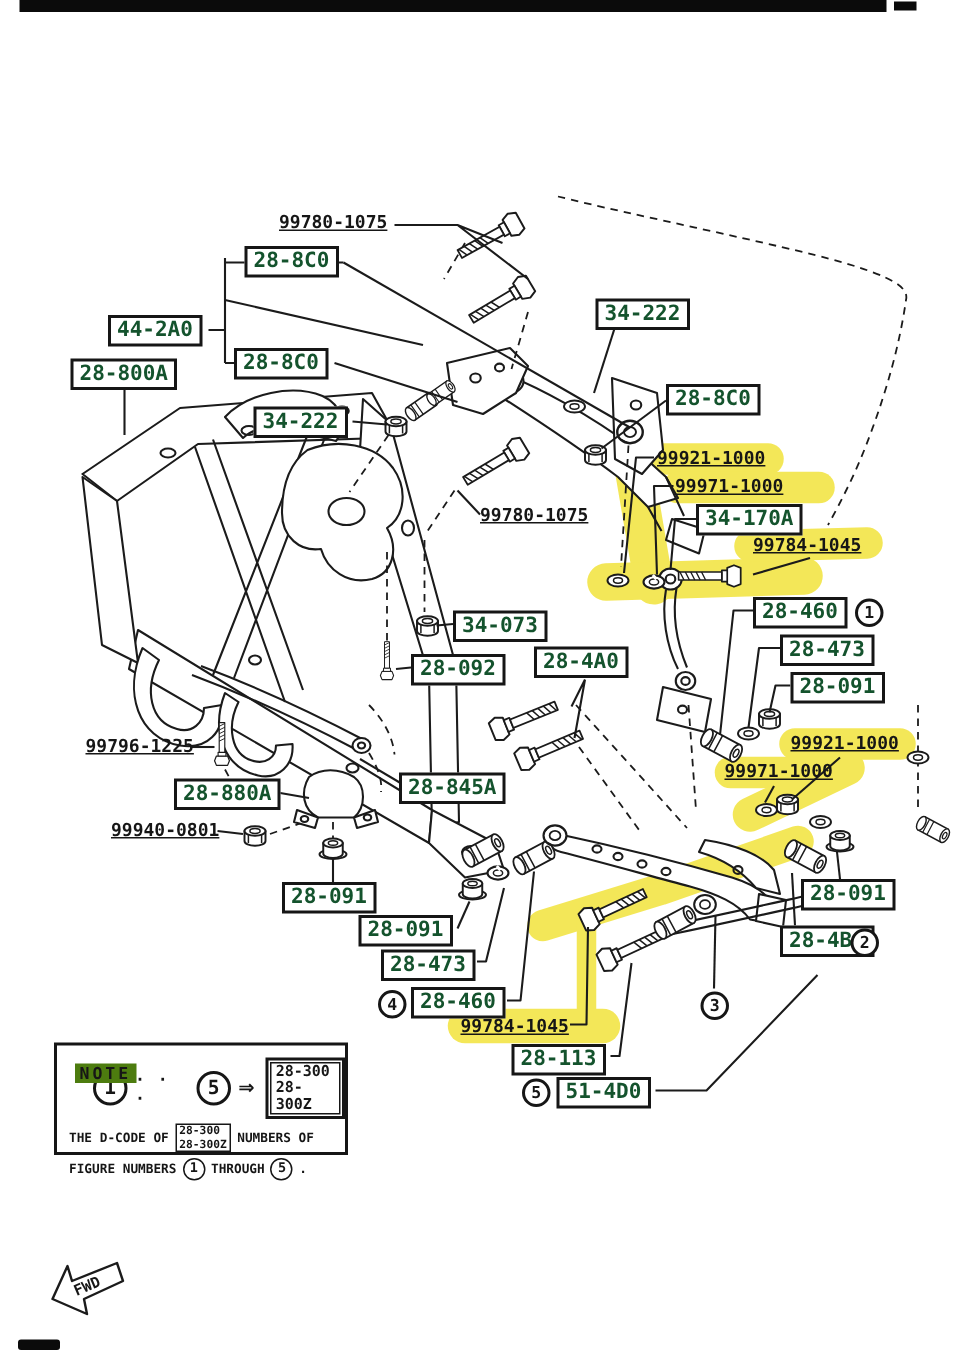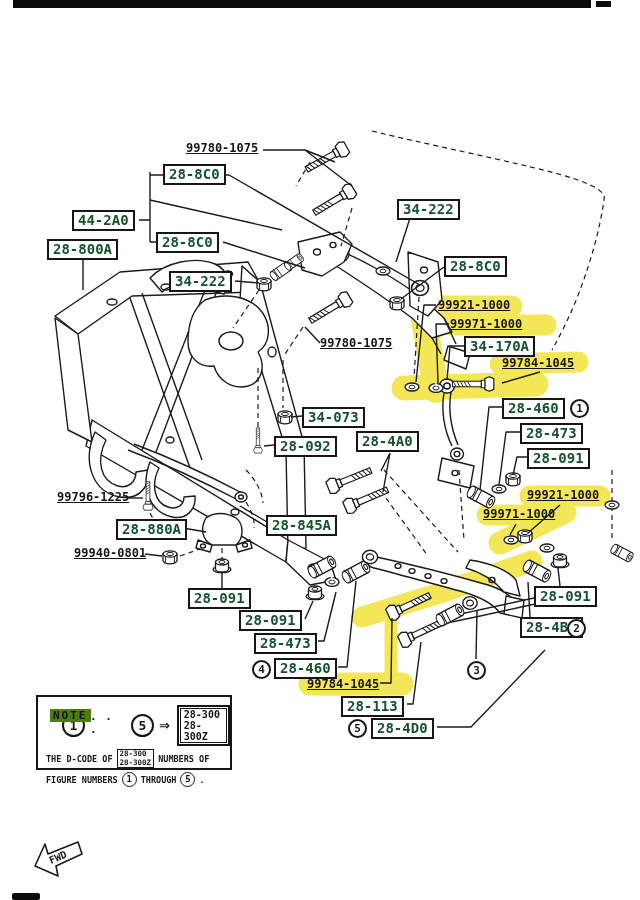--- a/index.html
+++ b/index.html
@@ -296,21 +296,21 @@
 <div class="bx" style="left:302px;top:407px">34-073</div>
 <div class="bx" style="left:274px;top:436px">28-092</div>
 <div class="bx" style="left:356px;top:431px">28-4A0</div>
 <div class="bx" style="left:266px;top:515px">28-845A</div>
 <div class="bx" style="left:116px;top:519px">28-880A</div>
 <div class="bx" style="left:188px;top:588px">28-091</div>
 <div class="bx" style="left:239px;top:610px">28-091</div>
 <div class="bx" style="left:254px;top:633px">28-473</div>
 <div class="bx" style="left:274px;top:658px">28-460</div>
 <div class="bx" style="left:341px;top:696px">28-113</div>
-<div class="bx" style="left:371px;top:718px">28-4D0</div>
+<div class="bx" style="left:371px;top:718px">51-4D0</div>
 <div class="bx" style="left:534px;top:586px">28-091</div>
 <div class="bx" style="left:520px;top:617px">28-4B0</div>
 
 <div class="circ" style="left:570px;top:399px">1</div>
 <div class="circ" style="left:567px;top:619px">2</div>
 <div class="circ" style="left:467px;top:661px">3</div>
 <div class="circ" style="left:252px;top:660px">4</div>
 <div class="circ" style="left:348px;top:719px">5</div>
 
 <div class="pl" style="left:186px;top:141px">99780-1075</div>

